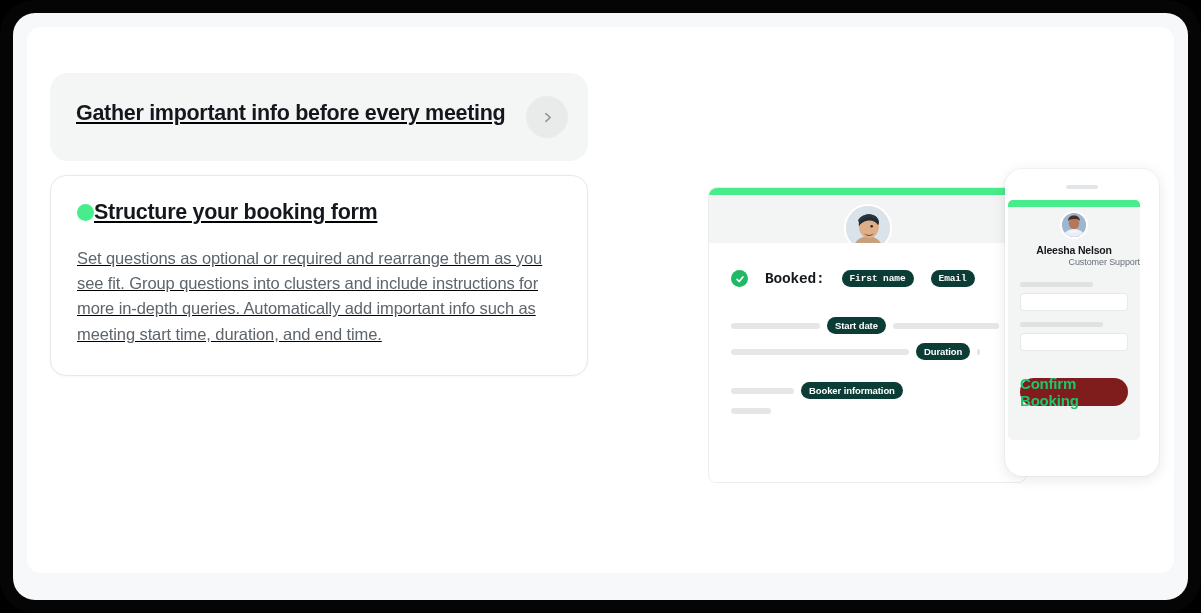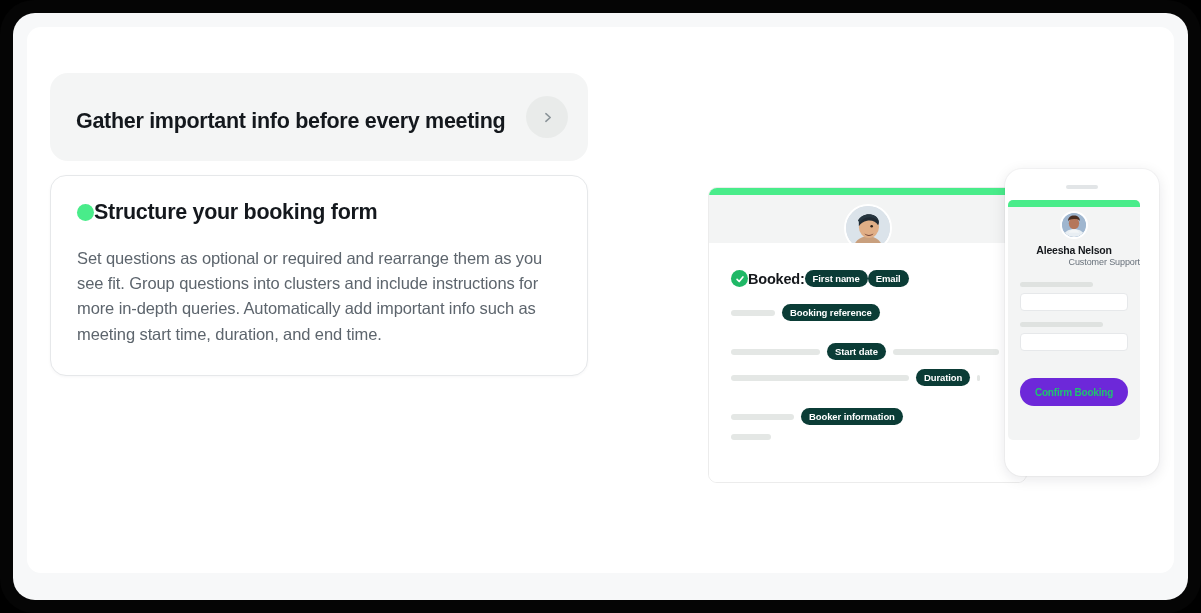--- a/index.html
+++ b/index.html
@@ -50,22 +50,23 @@
   }
 
   .accordion-item {
     position: relative;
     background: #f4f5f5;
     border-radius: 18px;
     margin-bottom: 14px;
     padding: 26px 74px 26px 26px;
     min-height: 88px;
     display: flex;
-    align-items: flex-end;
+    align-items: flex-start;
     cursor: pointer;
+    text-decoration: underline;
   }
 
   .accordion-title {
     font-size: 21.5px;
     font-weight: 700;
     color: #14181d;
     line-height: 1.32;
     letter-spacing: -0.3px;
   }
 
@@ -185,22 +186,23 @@
     padding: 3.5px 8px 4px 8px;
     border-radius: 20px;
     white-space: nowrap;
     line-height: 1;
     text-align: center;
   }
 
   .booked-row {
     display: flex;
     align-items: center;
-    gap: 0;
+    gap: 17px;
     margin-bottom: 17px;
+    font-family: Liberation Mono, monospace;
   }
   .check-circle {
     width: 17px; height: 17px;
     border-radius: 50%;
     background: #1fb866;
     display: flex;
     align-items: center;
     justify-content: center;
     flex: 0 0 auto;
   }
@@ -283,27 +285,27 @@
     position: absolute;
     height: 18px;
     background: #ffffff;
     border: 1px solid #e6e8ea;
     border-radius: 4px;
   }
   #confirm-booking {
     position: absolute;
     left: 12px; top: 178px;
     width: 108px; height: 28px;
-    background: #6d28d9;
+    background: #7f1d1d;
     border-radius: 16px;
     display: flex;
     align-items: center;
     justify-content: center;
     color: #1fc46f;
-    font-size: 10px;
+    font-size: 15px;
     font-weight: 700;
     letter-spacing: -0.2px;
     cursor: pointer;
   }
 </style>
 </head>
 <body>
 
 <div id="device-frame">
   <div id="page-surface">
@@ -362,24 +364,20 @@
               <span class="check-circle">
                 <svg width="10" height="10" viewBox="0 0 24 24" fill="none" stroke="#ffffff" stroke-width="4" stroke-linecap="round" stroke-linejoin="round">
                   <polyline points="5 13 10 18 19 7"></polyline>
                 </svg>
               </span>
               <span class="booked-label">Booked:</span>
               <span class="pill">First name</span>
               <span class="pill">Email</span>
             </div>
 
-            <div class="form-row">
-              <span class="skeleton-bar" style="width:44px"></span>
-              <span class="pill">Booking reference</span>
-            </div>
 
             <div class="gap-md"></div>
 
             <div class="form-row">
               <span class="skeleton-bar" style="width:89px"></span>
               <span class="pill">Start date</span>
               <span class="skeleton-bar" style="width:106px"></span>
             </div>
 
             <div class="form-row">

